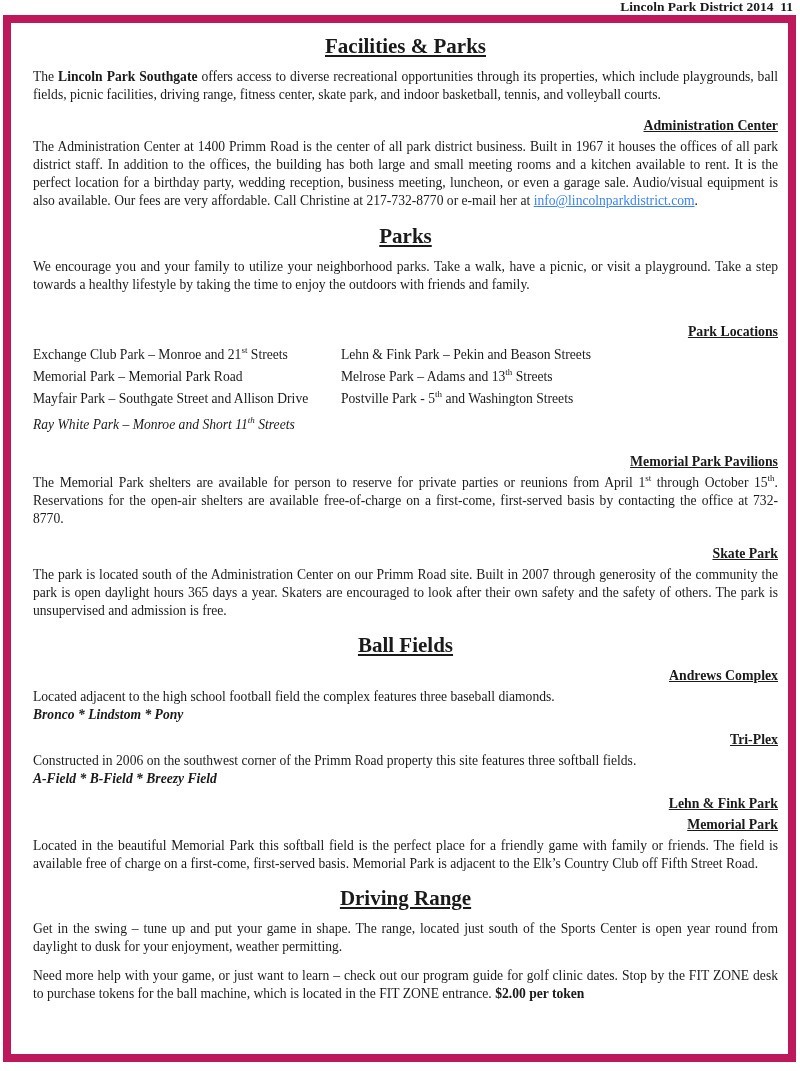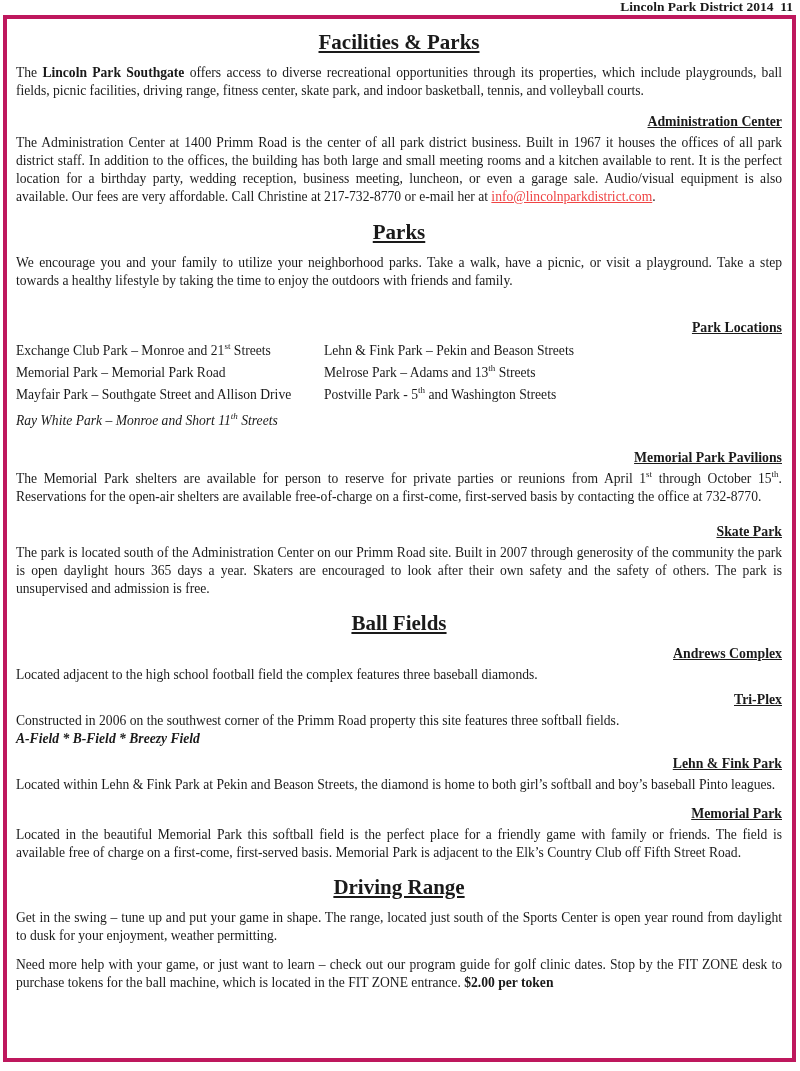--- a/index.html
+++ b/index.html
@@ -15,22 +15,22 @@
   .page-header {
     position: absolute;
     top: -1px; right: 7px;
     font-weight: bold;
     font-size: 13.5px;
     line-height: 16px;
   }
   .frame {
     position: absolute;
     top: 15px; left: 3px; right: 4px; bottom: 9px;
-    border: 4px solid #be185d;
-    padding: 6px 10px 0 9px;
+    border: 8px solid #be185d;
+    padding: 6px 10px 0 22px;
     overflow: hidden;
   }
   h1.section-title {
     text-align: center;
     font-size: 21px;
     font-weight: bold;
     margin: 4px 0 9px 0;
     line-height: 26px;
   }
   h1.section-title .u { text-decoration: underline; }
@@ -63,21 +63,21 @@
     display: flex;
     font-size: 13.6px;
     margin-top: 2px;
   }
   .loc-col-left { width: 308px; }
   .loc-col-right { flex: 1; }
   .loc-item { line-height: 22px; }
   .loc-item.extra-gap { margin-top: 4px; font-style: italic; }
   sup { font-size: 9px; line-height: 0; vertical-align: super; }
   a.email-link {
-    color: #ef4444;
+    color: #3b82f6;
     text-decoration: underline;
     cursor: pointer;
   }
 </style>
 </head>
 <body>
 
 <div class="page-header">Lincoln Park District 2014&nbsp; 11</div>
 
 <div class="frame">
@@ -110,27 +110,27 @@
   <h2 class="sub gap-md"><span class="u">Memorial Park Pavilions</span></h2>
   <p class="body">The Memorial Park shelters are available for person to reserve for private parties or reunions from April 1<sup>st</sup> through October 15<sup>th</sup>. Reservations for the open-air shelters are available free-of-charge on a first-come, first-served basis by contacting the office at 732-8770.</p>
 
   <h2 class="sub gap-md"><span class="u">Skate Park</span></h2>
   <p class="body">The park is located south of the Administration Center on our Primm Road site. Built in 2007 through generosity of the community the park is open daylight hours 365 days a year. Skaters are encouraged to look after their own safety and the safety of others. The park is unsupervised and admission is free.</p>
 
   <h1 class="section-title" style="margin-top:12px;"><span class="u">Ball Fields</span></h1>
 
   <h2 class="sub" style="margin-top:2px;"><span class="u">Andrews Complex</span></h2>
   <p class="body nogap">Located adjacent to the high school football field the complex features three baseball diamonds.</p>
+  <p class="fields">Bronco * Lindstom * Pony</p>
 
   <h2 class="sub tight"><span class="u">Tri-Plex</span></h2>
   <p class="body nogap">Constructed in 2006 on the southwest corner of the Primm Road property this site features three softball fields.</p>
   <p class="fields">A-Field * B-Field * Breezy Field</p>
 
   <h2 class="sub tight"><span class="u">Lehn &amp; Fink Park</span></h2>
-  <p class="body">Located within Lehn &amp; Fink Park at Pekin and Beason Streets, the diamond is home to both girl’s softball and boy’s baseball Pinto leagues.</p>
 
   <h2 class="sub tight" style="margin-top:3px;"><span class="u">Memorial Park</span></h2>
   <p class="body">Located in the beautiful Memorial Park this softball field is the perfect place for a friendly game with family or friends. The field is available free of charge on a first-come, first-served basis. Memorial Park is adjacent to the Elk’s Country Club off Fifth Street Road.</p>
 
   <h1 class="section-title" style="margin-top:12px;"><span class="u">Driving Range</span></h1>
   <p class="body">Get in the swing – tune up and put your game in shape. The range, located just south of the Sports Center is open year round from daylight to dusk for your enjoyment, weather permitting.</p>
   <p class="body"><span>Need more help with your game, or just want to learn – check out our program guide for golf clinic dates. Stop by the FIT ZONE desk to purchase tokens for the ball machine, which is located in the FIT ZONE entrance. </span><b>$2.00 per token</b></p>
 
 </div>
 

